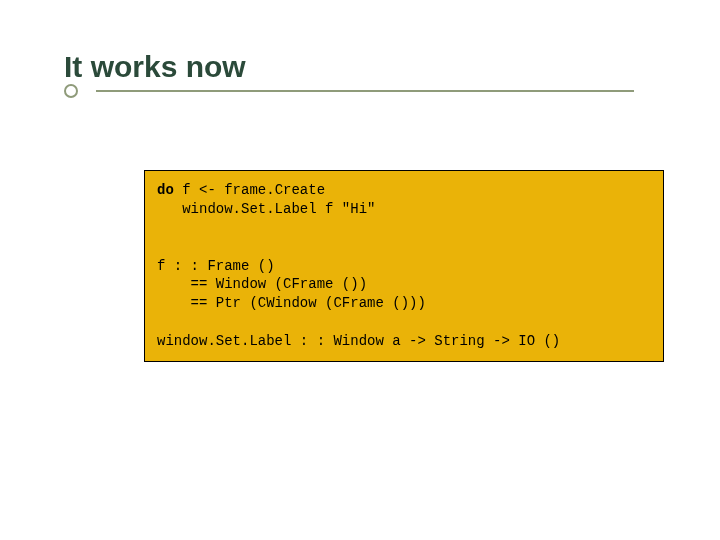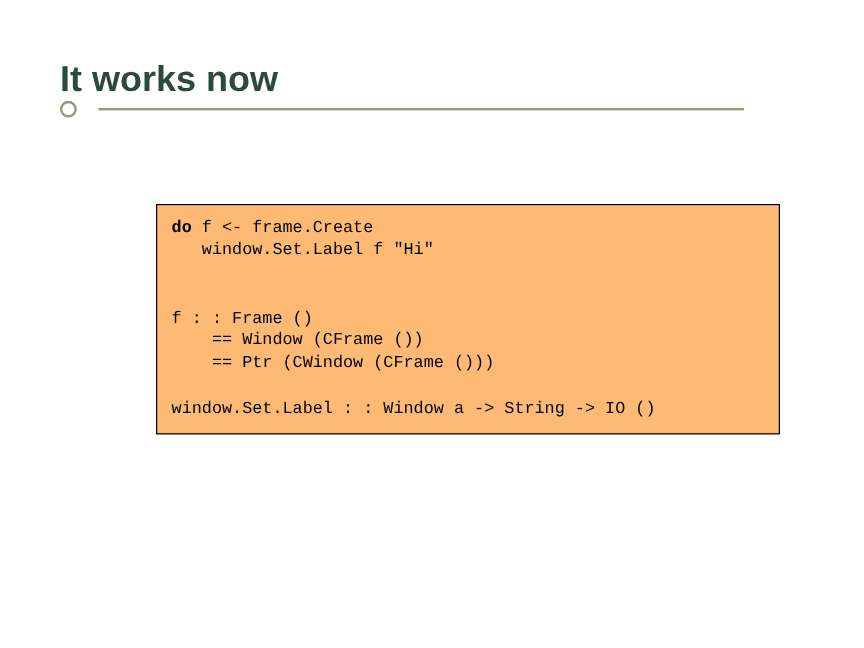--- a/index.html
+++ b/index.html
@@ -9,20 +9,21 @@
     height: 540px;
     background: #ffffff;
     font-family: Verdana, Arial, sans-serif;
     overflow: hidden;
   }
   .slide {
     position: relative;
     width: 660px;
     height: 540px;
     box-sizing: border-box;
+    margin-left: 14px;
   }
   .title-area {
     position: absolute;
     left: 50px;
     top: 50px;
     right: 40px;
   }
   .title {
     font-family: Verdana, Arial, sans-serif;
     font-size: 30px;
@@ -46,21 +47,21 @@
     border-radius: 50%;
     border: 2px solid #8f9b7a;
     background: #ffffff;
     box-sizing: border-box;
   }
   .code-box {
     position: absolute;
     left: 130px;
     top: 170px;
     width: 520px;
-    background: #fdba74;
+    background: #eab308;
     border: 1.5px solid #000;
     box-sizing: border-box;
     padding: 10px 12px 10px 12px;
     font-family: "Courier New", Courier, monospace;
     font-size: 14px;
     line-height: 1.35;
     color: #000;
     white-space: pre;
   }
   .kw {

